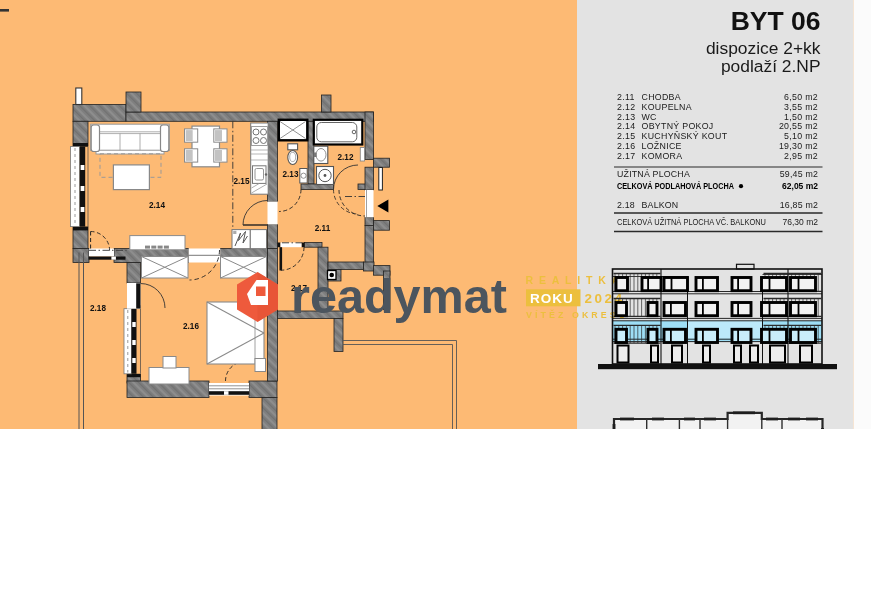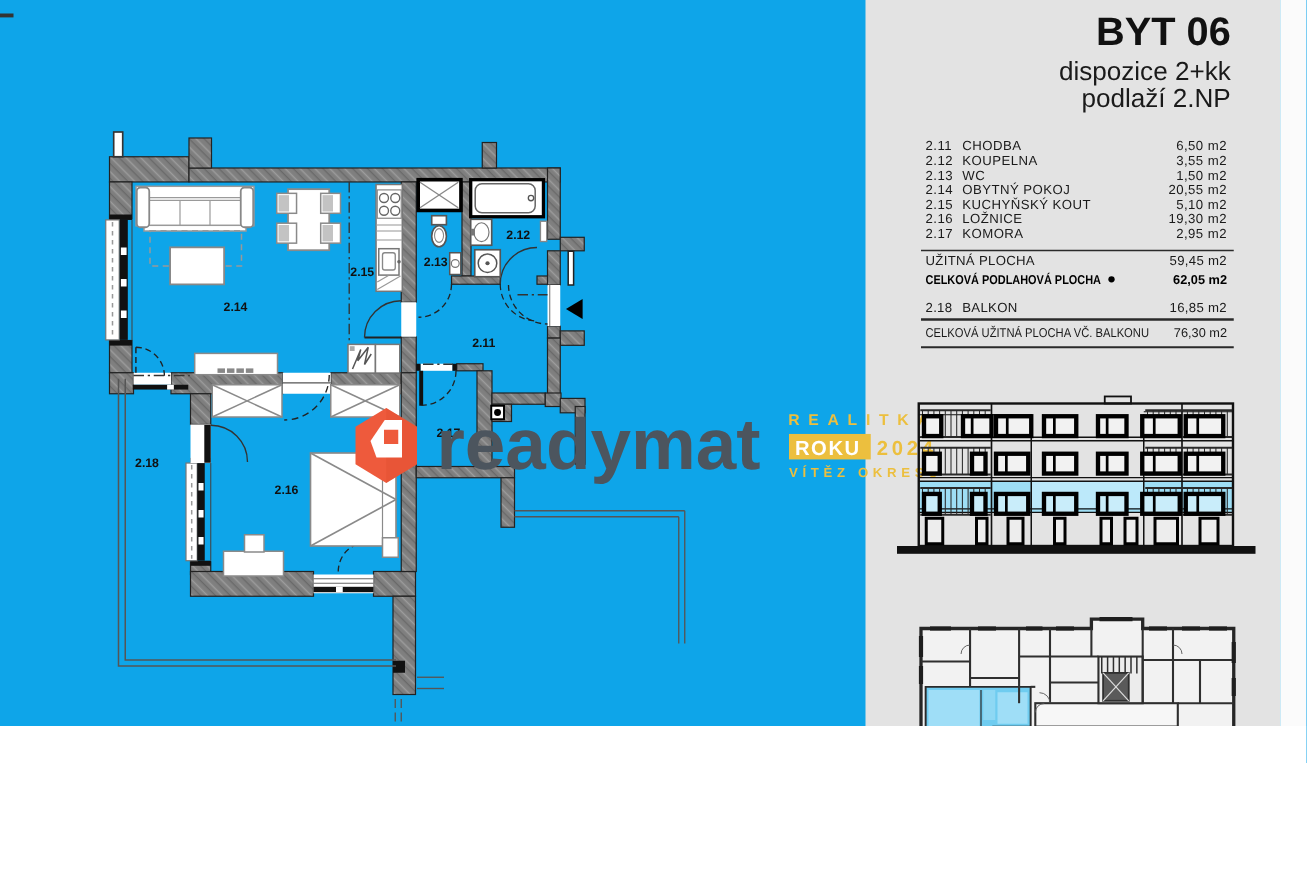--- a/index.html
+++ b/index.html
@@ -1,15 +1,15 @@
 <!DOCTYPE html>
 <html><head><meta charset="utf-8"><style>
 html,body{margin:0;padding:0}
 body{font-family:"Liberation Sans",sans-serif}
-#page{position:relative;width:871px;height:484px;background:#0ea5e9;overflow:hidden}
+#page{position:relative;width:871px;height:429px;background:#fdba74;overflow:hidden}
 svg{position:absolute;top:0;left:0}
 text{font-family:"Liberation Sans",sans-serif}
 </style></head><body>
 <div id="page">
 <svg width="871" height="591" viewBox="0 0 871 591">
 <defs>
 <pattern id="wh" width="7" height="7" patternTransform="rotate(45)" patternUnits="userSpaceOnUse">
   <rect width="7" height="7" fill="#7f7f7f"></rect>
   <line x1="0" y1="1" x2="7" y2="1" stroke="#9c9c9c" stroke-width="1"></line>
   <line x1="0" y1="4.2" x2="7" y2="4.2" stroke="#696969" stroke-width="0.9"></line>

